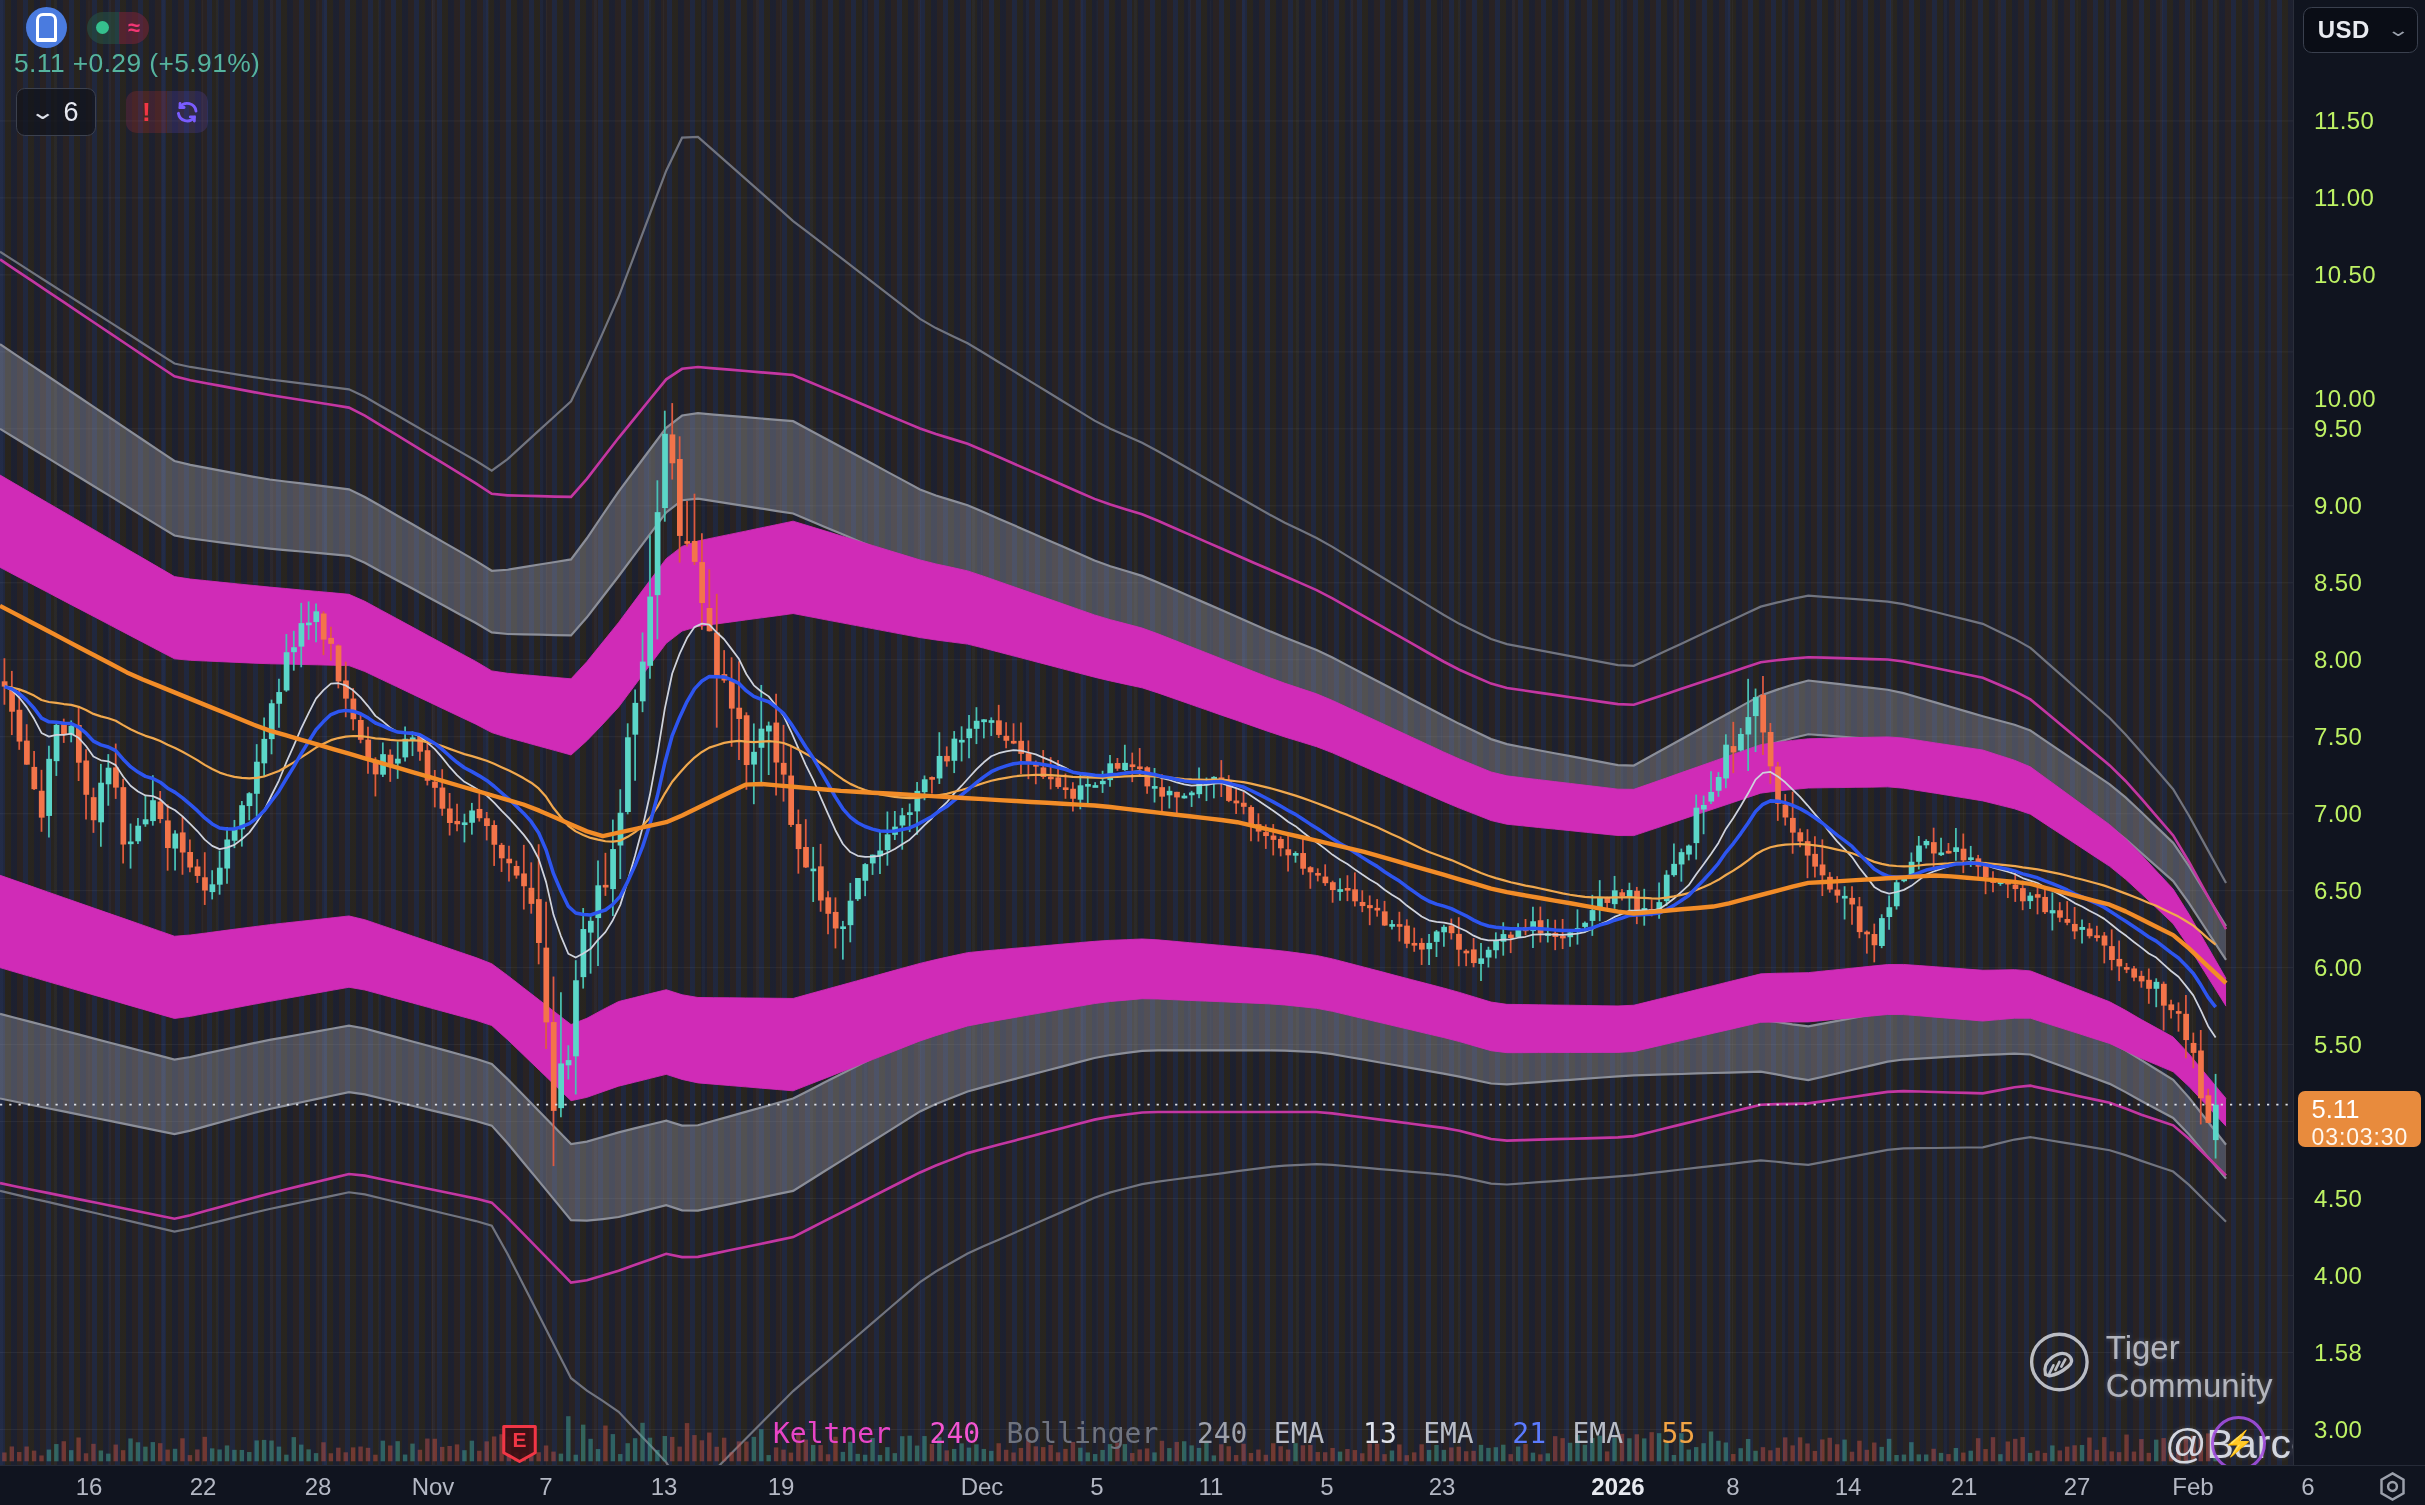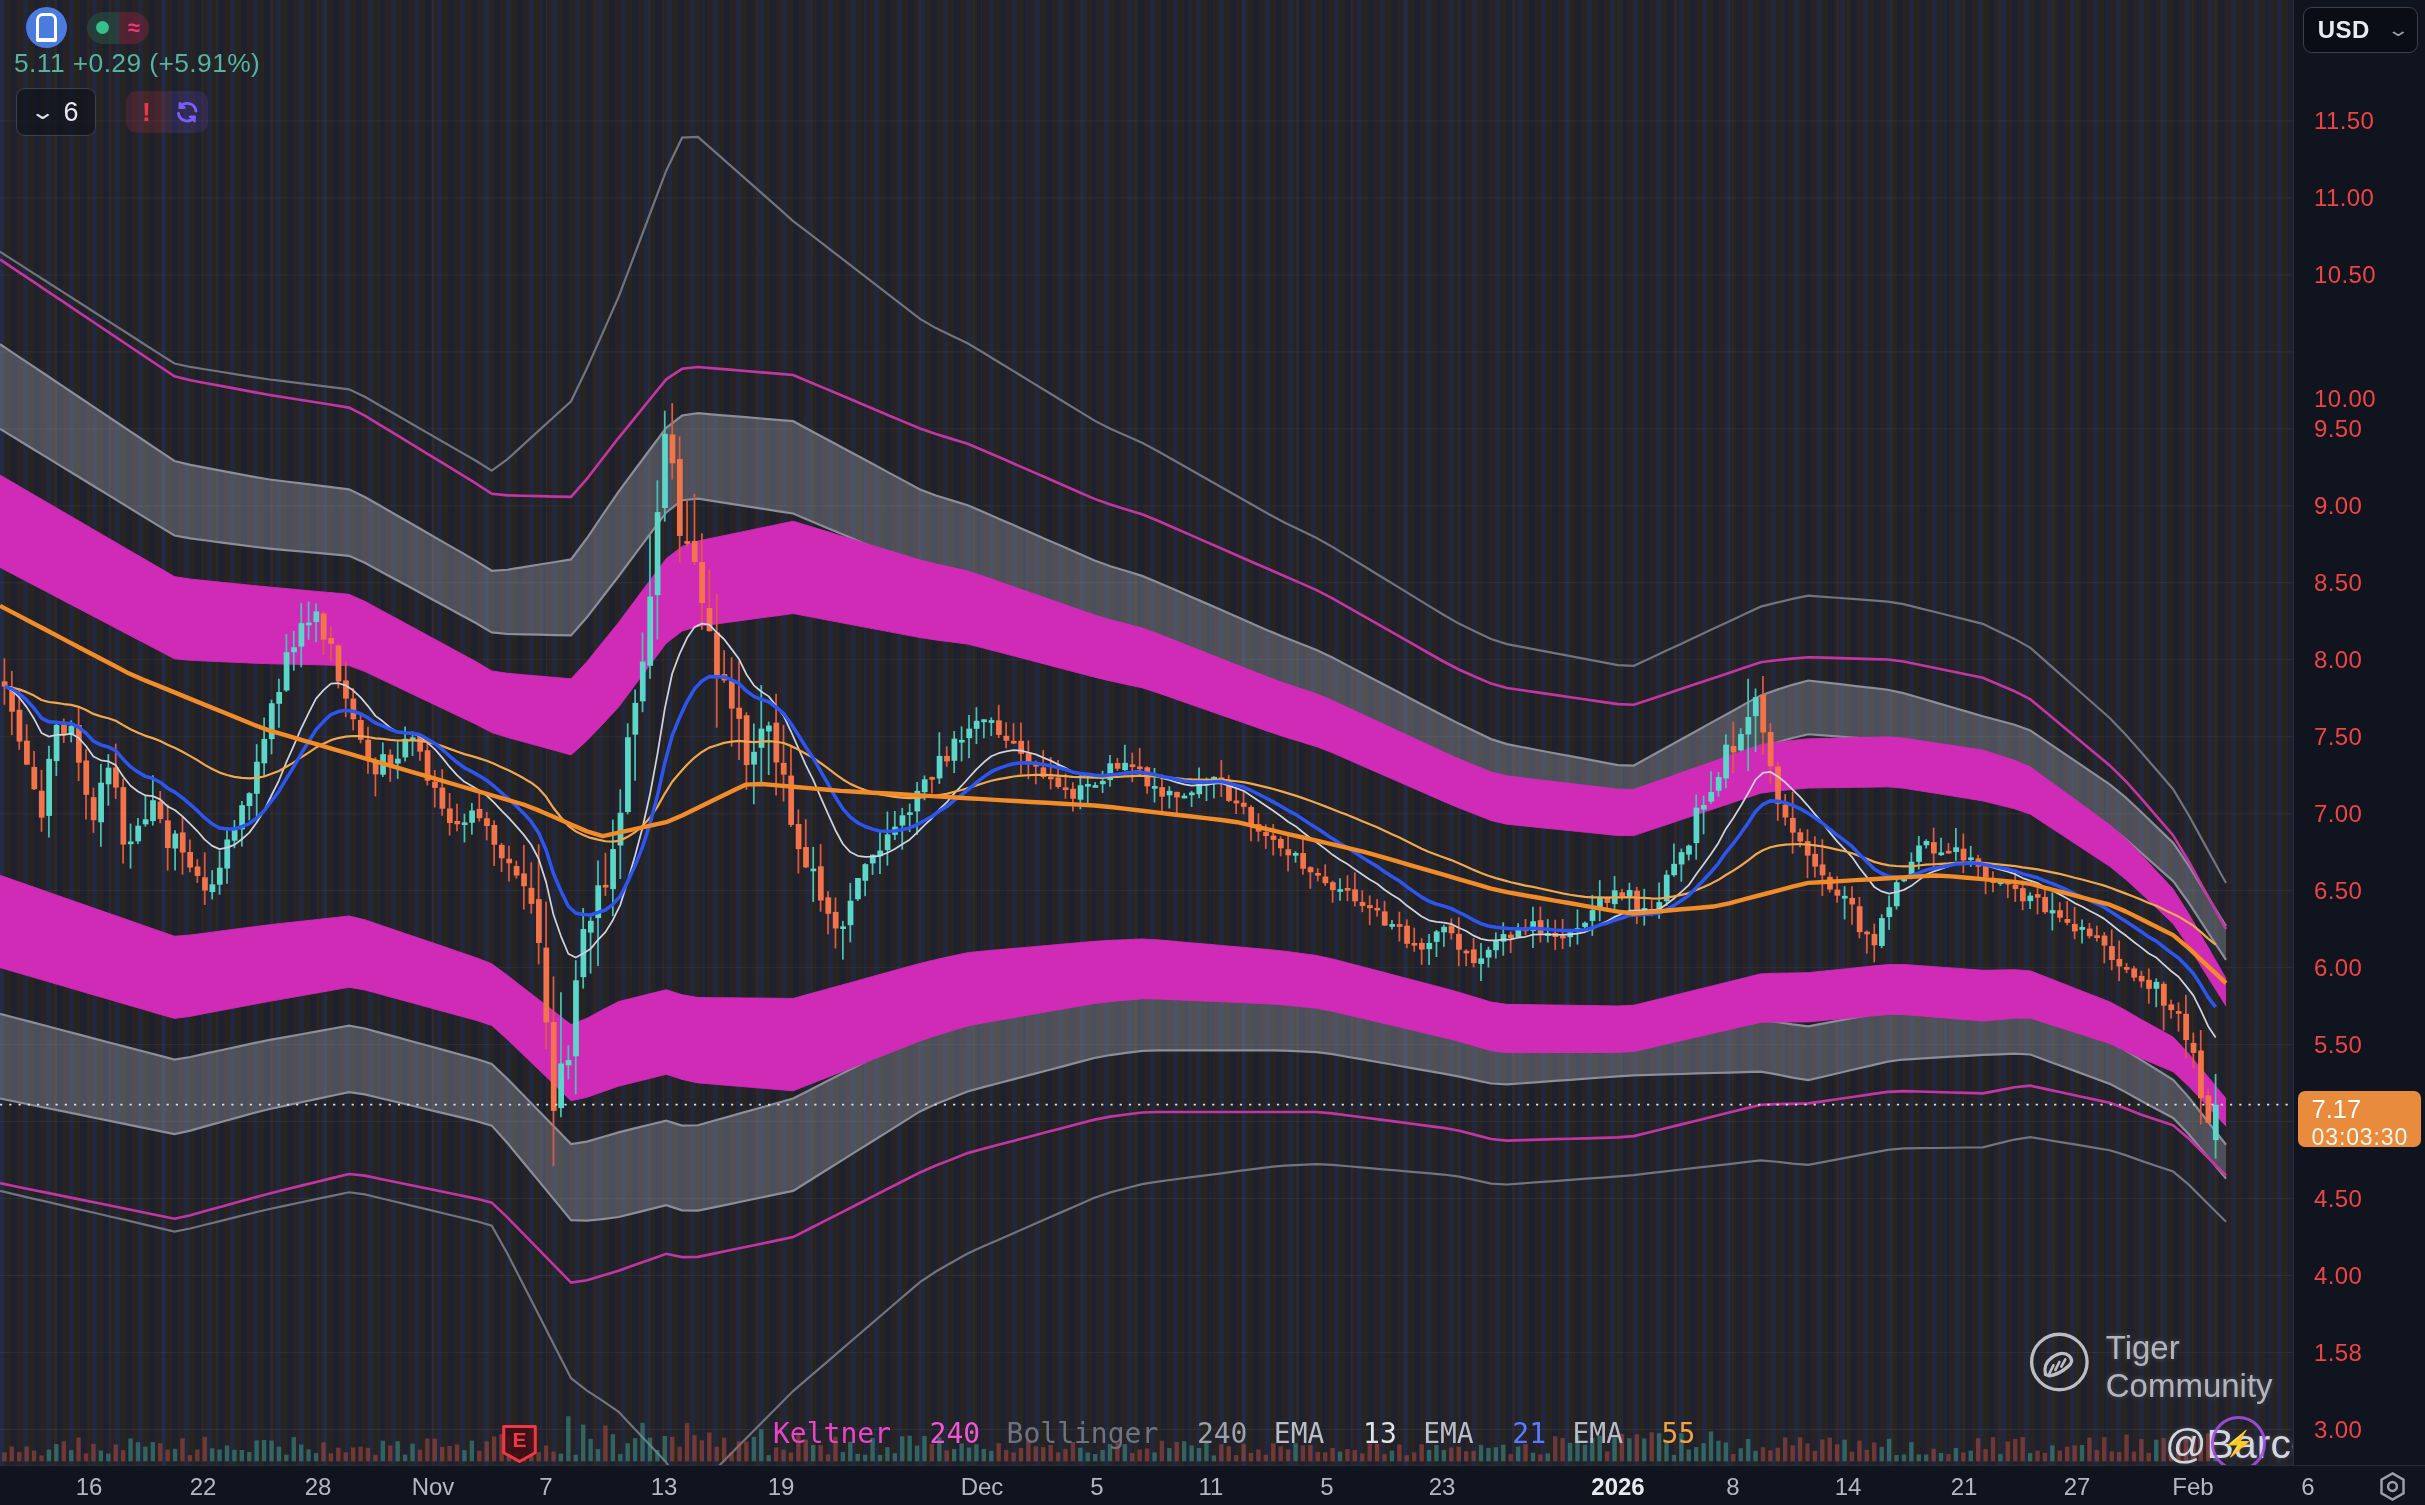--- a/index.html
+++ b/index.html
@@ -53,21 +53,21 @@
   #barcode-text{font-size:41px;color:#d4d7e0;text-shadow:0 0 4.4px rgba(255,255,255,.2);}
   #barcode-ring{position:absolute;left:46px;top:-5.3px;width:49px;height:49px;border:3.5px solid rgba(163,79,224,.9);
     border-radius:50%;display:flex;align-items:center;justify-content:center;color:#b06ae8;font-size:25px;}
   
   #right-axis{position:absolute;left:2293px;top:0;width:132px;height:1465px;background:#10141f;
     border-left:0.9px solid #2a2e3a;z-index:40;}
   .usd-btn{position:absolute;left:8.8px;top:7px;width:113px;height:44px;border:1.8px solid #3a404e;
     border-radius:8.8px;background:#0a0d16;display:flex;align-items:center;color:#e9ebf1;}
   .usd-btn .txt{margin-left:14px;font-size:24px;font-weight:bold;letter-spacing:0.4px;}
   .usd-btn .chev{margin-left:auto;margin-right:10.6px;color:#9aa0ac;font-size:17.6px;transform:scaleX(1.6);}
-  .pl{position:absolute;left:20px;transform:translateY(-50%);font-size:24px;color:#ef4444;letter-spacing:0.4px;}
+  .pl{position:absolute;left:20px;transform:translateY(-50%);font-size:24px;color:#bef264;letter-spacing:0.4px;}
   #price-badge{position:absolute;left:3.5px;top:1091px;width:123px;height:56px;background:#e88b3d;
     border-radius:7px;color:#fff;padding-left:14px;box-sizing:border-box;z-index:42;}
   #price-badge .p{font-size:25.6px;margin-top:3.5px;}
   #price-badge .t{font-size:23px;letter-spacing:0.9px;margin-top:0px;color:#fff7ee;}
   
   #bottom-axis{position:absolute;left:0;top:1465px;width:2426px;height:41px;background:#10141f;
     border-top:0.9px solid #262b38;z-index:41;}
   .tl{position:absolute;top:50%;transform:translate(-50%,-50%);font-size:24px;color:#b4b8c4;}
   .tl.bold{font-weight:bold;color:#e8eaf0;}
   #axis-gear{position:absolute;left:2376px;top:3.5px;color:#9ba0ab;}
@@ -1113,21 +1113,21 @@
         <div class="pl" style="top: 891px;">6.50</div>
         <div class="pl" style="top: 968px;">6.00</div>
         <div class="pl" style="top: 1045px;">5.50</div>
         <div class="pl" style="top: 1122px;">5.00</div>
         <div class="pl" style="top: 1199px;">4.50</div>
         <div class="pl" style="top: 1276px;">4.00</div>
         <div class="pl" style="top: 1353px;">1.58</div>
         <div class="pl" style="top: 1430px;">3.00</div>
       </div>
     <div id="price-badge">
-      <div class="p">7.17</div>
+      <div class="p">5.11</div>
       <div class="t">03:03:30</div>
     </div>
   </div>
 
   <div id="bottom-axis">
     <div id="time-labels">
         <div class="tl" style="left: 89px;">16</div>
         <div class="tl" style="left: 203px;">22</div>
         <div class="tl" style="left: 318px;">28</div>
         <div class="tl" style="left: 433px;">Nov</div>

